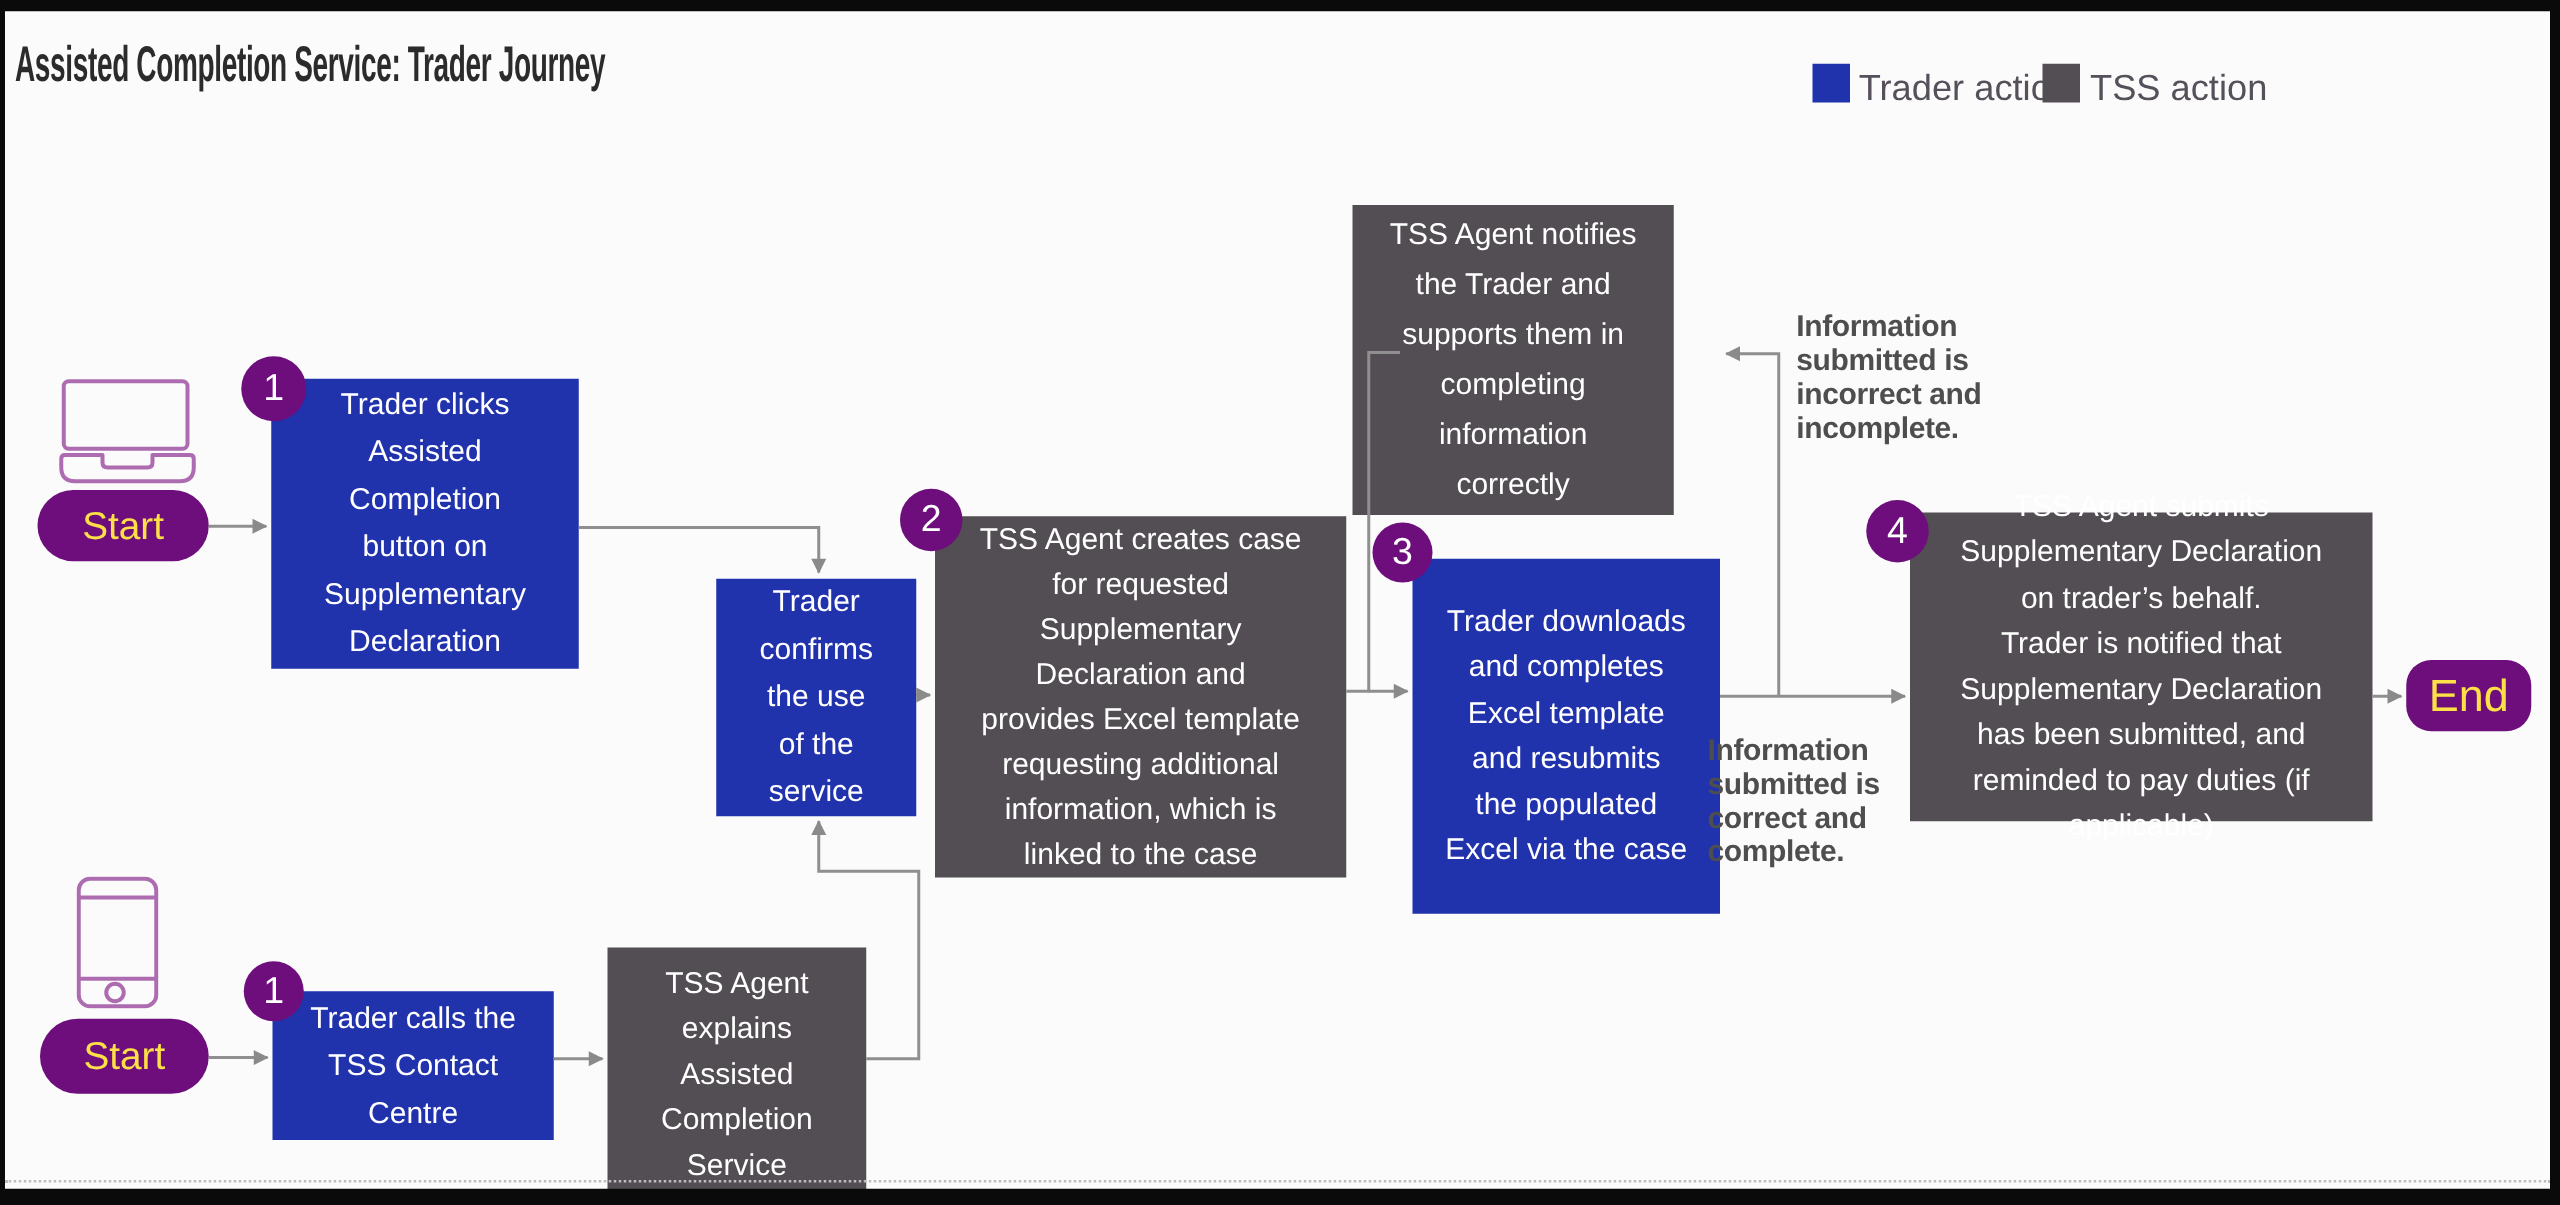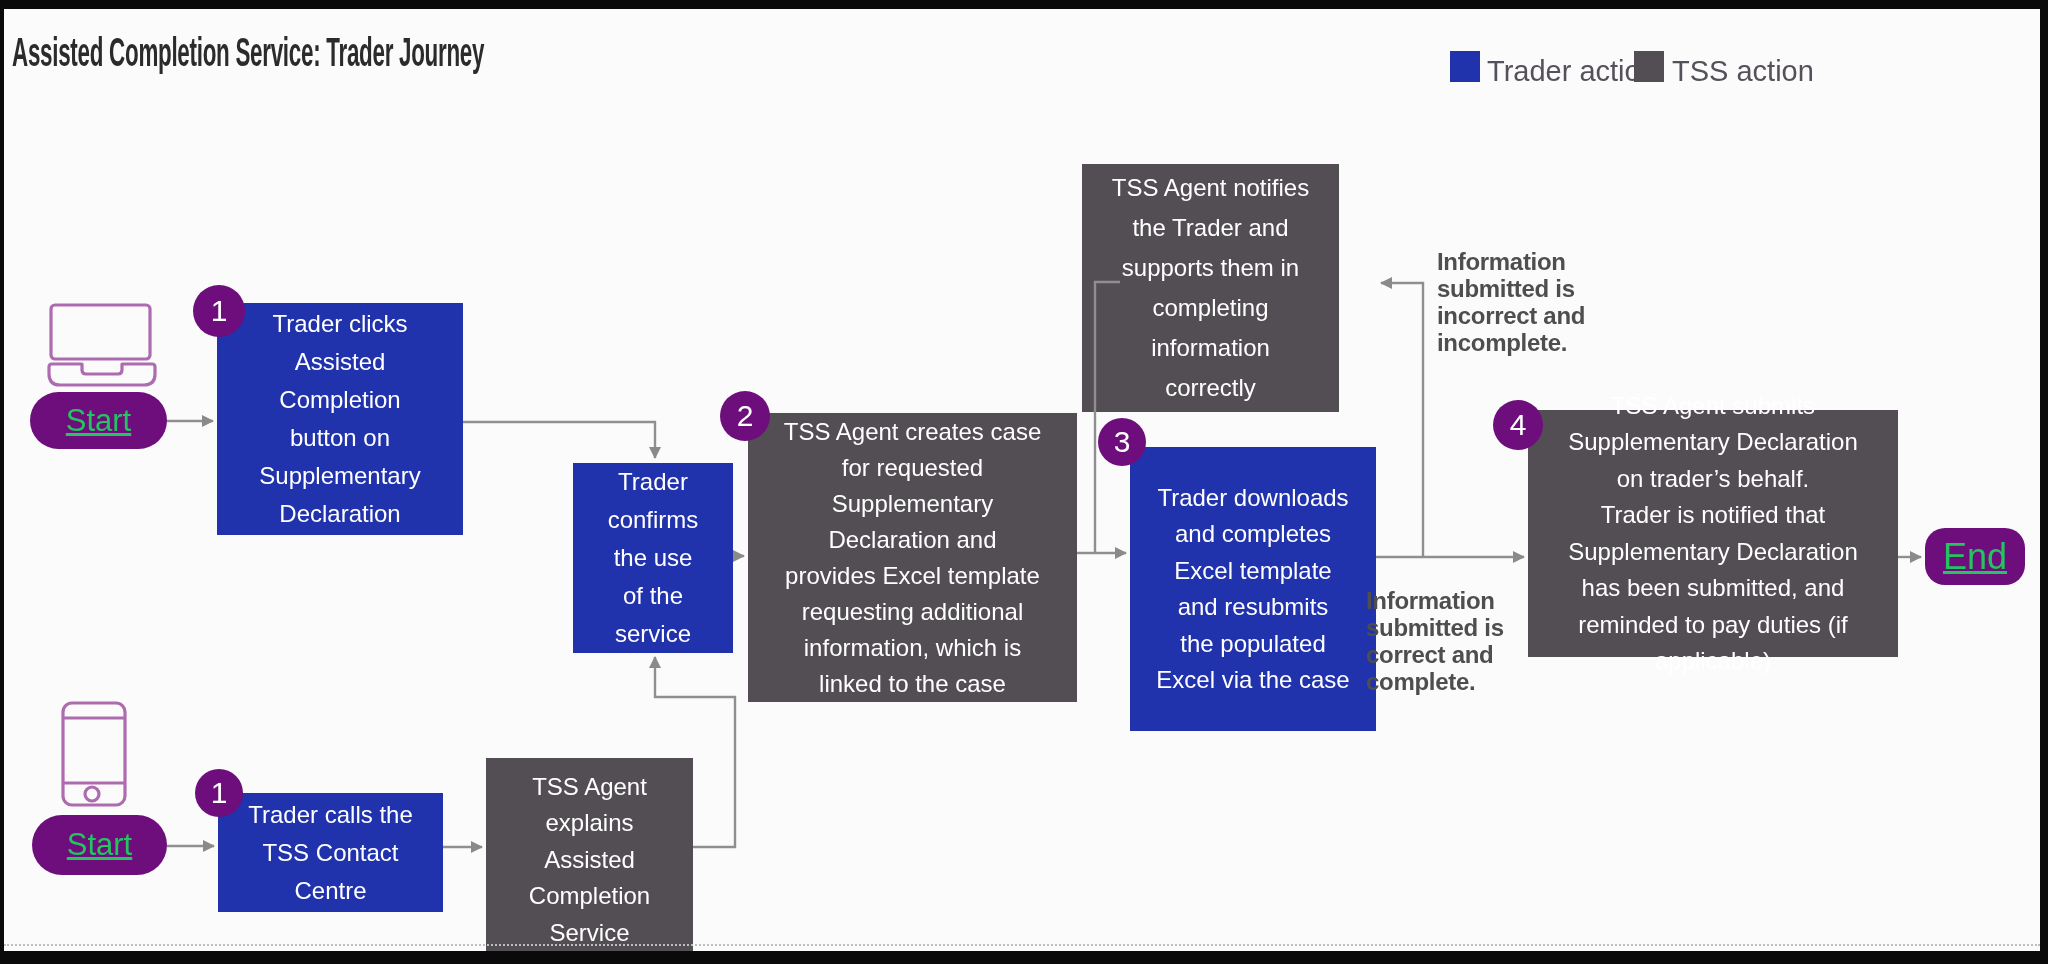--- a/index.html
+++ b/index.html
@@ -28,23 +28,23 @@
   }
   .trader{background:#2132AD;}
   .tss{background:#534E53;}
 
   .badge{
     position:absolute;border-radius:50%;background:#6D0E7C;color:#fff;
     display:flex;align-items:center;justify-content:center;
     font-size:30px;z-index:5;
   }
   .pill{
-    position:absolute;background:#6D0E7C;color:#22c55e;
+    position:absolute;background:#6D0E7C;color:#fde047;
     display:flex;align-items:center;justify-content:center;
-    font-size:31px;z-index:3;text-decoration:underline;
+    font-size:31px;z-index:3;
   }
   .edge-label{
     position:absolute;white-space:pre-line;font-weight:700;color:#4e4e4e;
     font-size:24px;line-height:27px;letter-spacing:-0.3px;z-index:3;text-align:left;
   }
   .connectors{position:absolute;left:0;top:0;z-index:4;}
   .device-icon{position:absolute;z-index:1;}
   .dotted-divider{
     position:absolute;left:4px;top:944px;width:2036px;height:0;
     border-top:2px dotted #bdbdbd;z-index:3;

